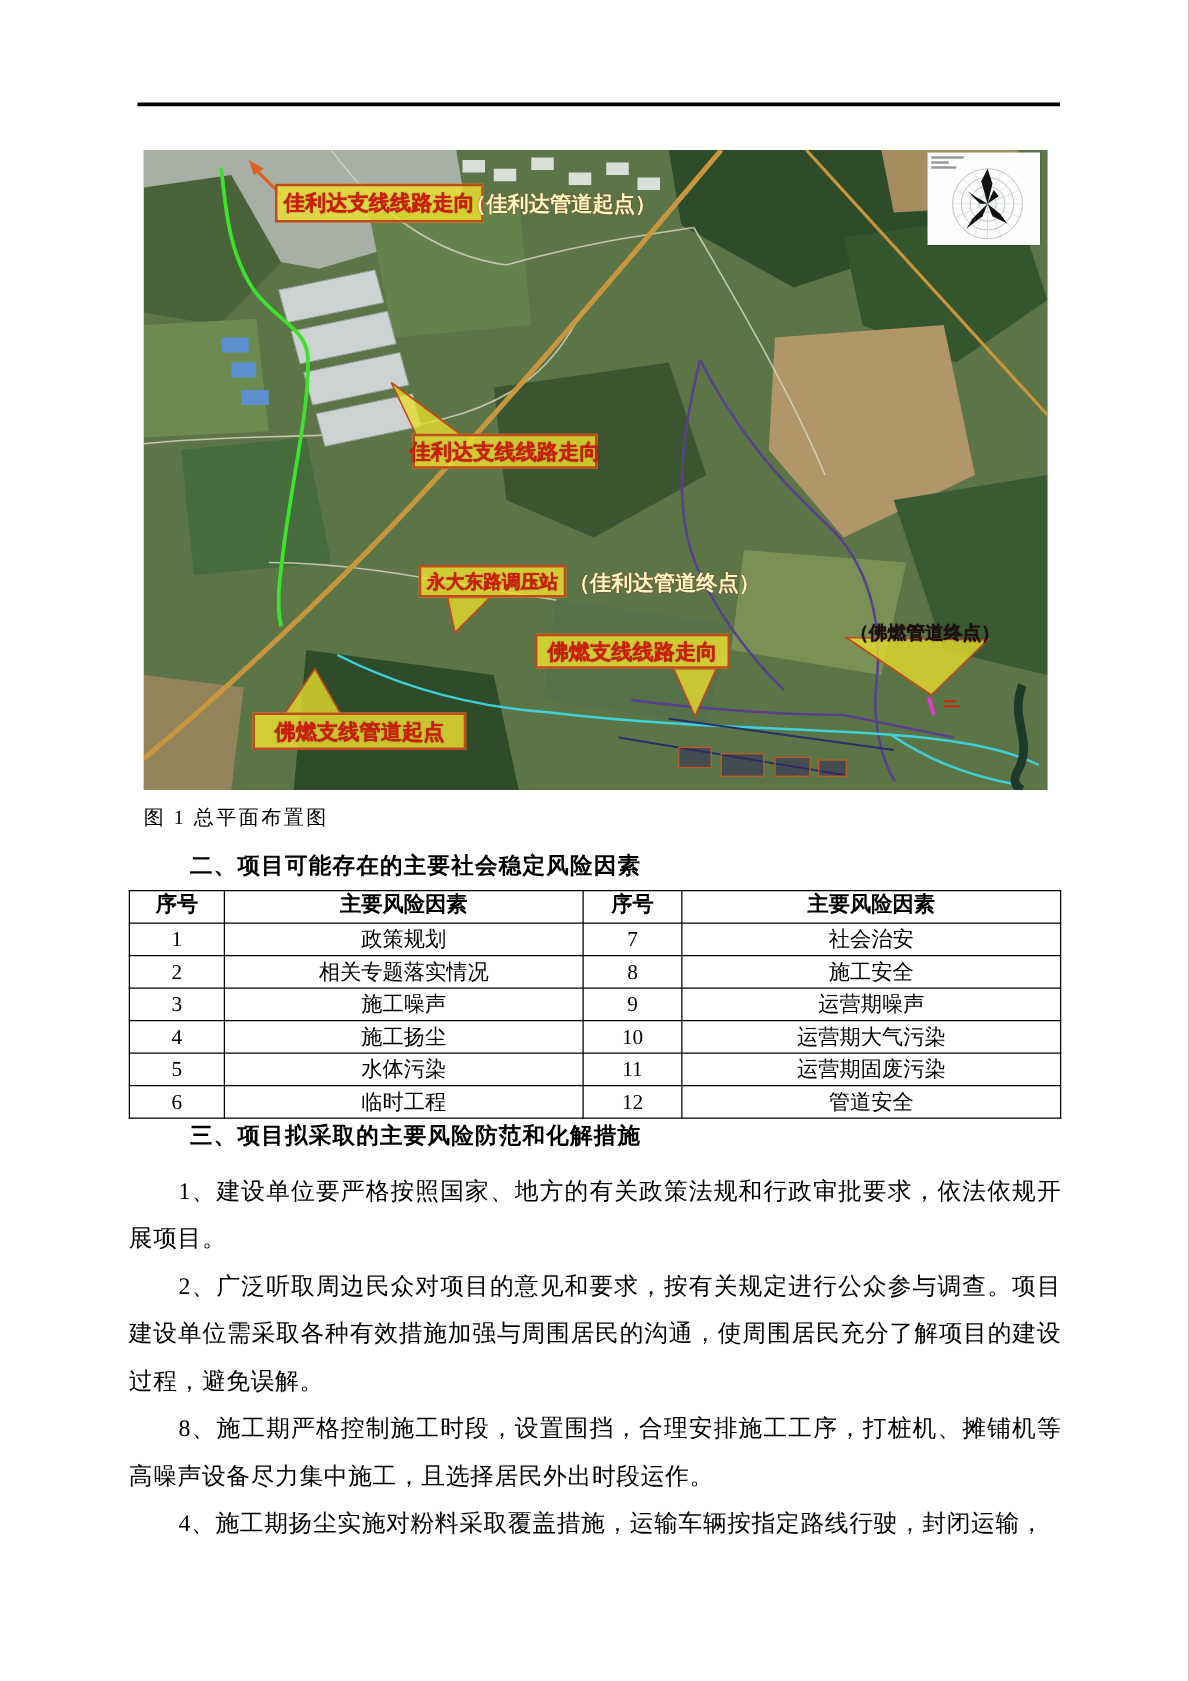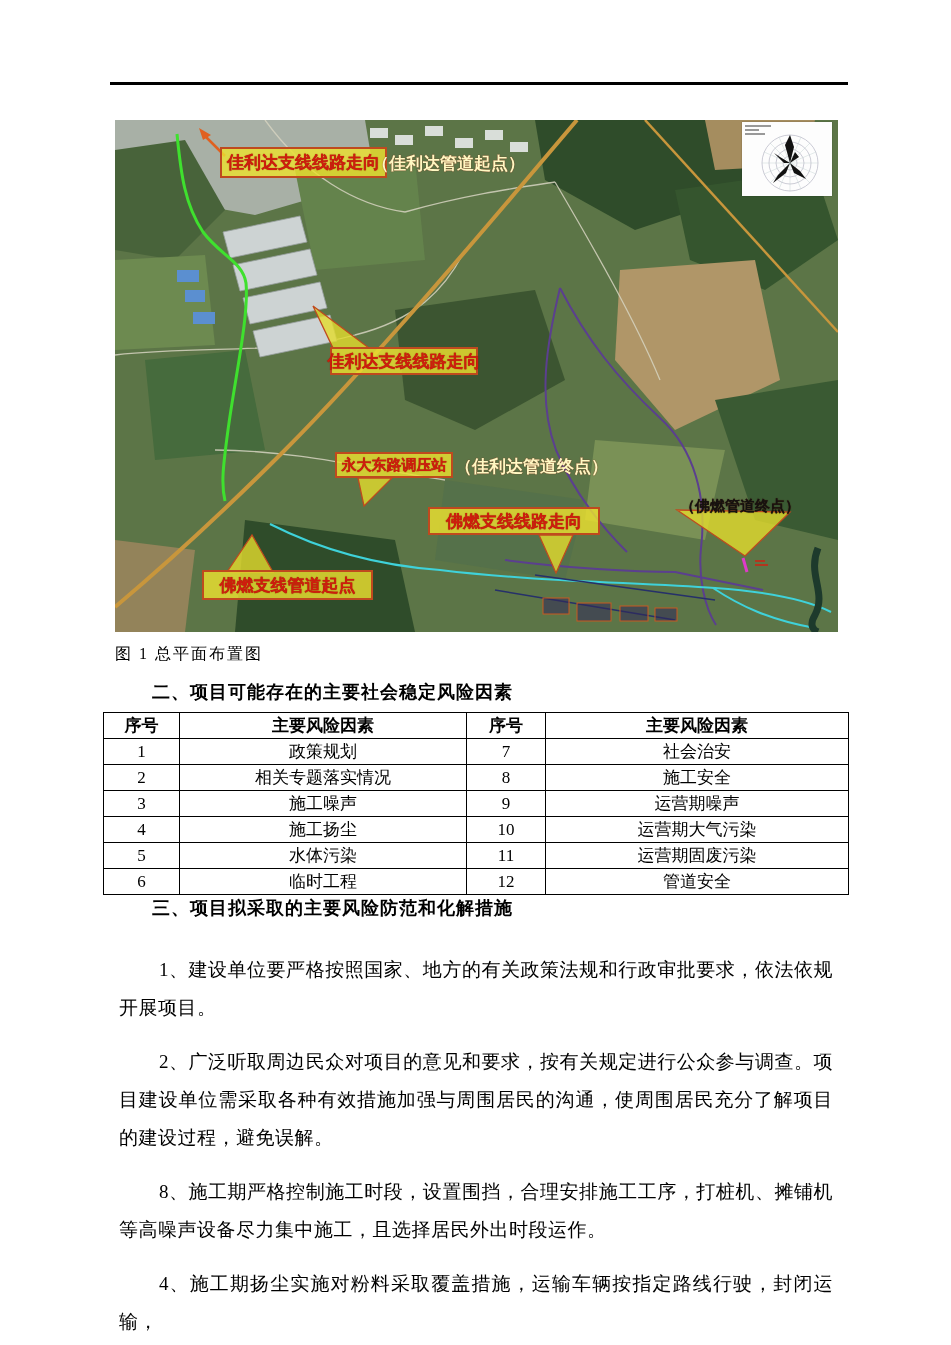--- a/index.html
+++ b/index.html
@@ -22,24 +22,24 @@
   
   .caption{position:absolute;left:115px;top:644px;width:723px;text-align:left;
            font-size:16px;letter-spacing:2px;}
   .h-sec{position:absolute;left:152px;margin:0;font-size:18px;font-weight:bold;
          font-family:"Liberation Sans","DejaVu Sans",sans-serif;letter-spacing:1px;}
   
   table.risk{position:absolute;left:103px;top:712px;width:745px;border-collapse:collapse;
              table-layout:fixed;}
   table.risk th,table.risk td{border:1px solid #000;height:25px;padding:0;text-align:center;
              font-size:17px;line-height:25px;overflow:hidden;}
-  table.risk th{font-family:Liberation Serif, serif;font-weight:bold;}
+  table.risk th{font-family:Liberation Mono, monospace;font-weight:bold;}
   
   .paras{position:absolute;left:103px;top:935px;width:746px;}
-  .paras p{margin:16px;font-size:19px;line-height:38px;text-align:justify;
+  .paras p{margin:0;font-size:19px;line-height:38px;text-align:justify;
            text-indent:2.1em;letter-spacing:0.5px;}
 </style>
 </head>
 <body>
 
 <div class="page">
 
   <div class="top-rule"></div>
 
   <div class="map">
@@ -170,21 +170,21 @@
     </div>
 
     <div class="callout" style="left:105px;top:27px;width:167px;height:31px;font-size:17px;">佳利达支线线路走向</div>
     <div class="suffix" style="left:257px;top:32px;font-size:17px;">（佳利达管道起点）</div>
 
     <div class="callout" style="left:215px;top:227px;width:148px;height:28px;font-size:17px;">佳利达支线线路走向</div>
 
     <div class="callout" style="left:220px;top:332px;width:118px;height:26px;font-size:15px;">永大东路调压站</div>
     <div class="suffix" style="left:340px;top:335px;font-size:17px;">（佳利达管道终点）</div>
 
-    <div class="callout" style="left:313px;top:387px;width:172px;height:28px;font-size:17px;">佛燃支线线路走向</div>
+    <div class="callout" style="left:313px;top:387px;width:156px;height:28px;font-size:17px;">佛燃支线线路走向</div>
 
     <div class="suffix dark" style="left:565px;top:377px;font-size:15px;">（佛燃管道终点）</div>
 
     <div class="callout" style="left:87px;top:450px;width:171px;height:30px;font-size:17px;">佛燃支线管道起点</div>
   </div>
 
   <div class="caption">图 1  总平面布置图</div>
 
   <h2 class="h-sec" style="top:680px;">二、项目可能存在的主要社会稳定风险因素</h2>
 

